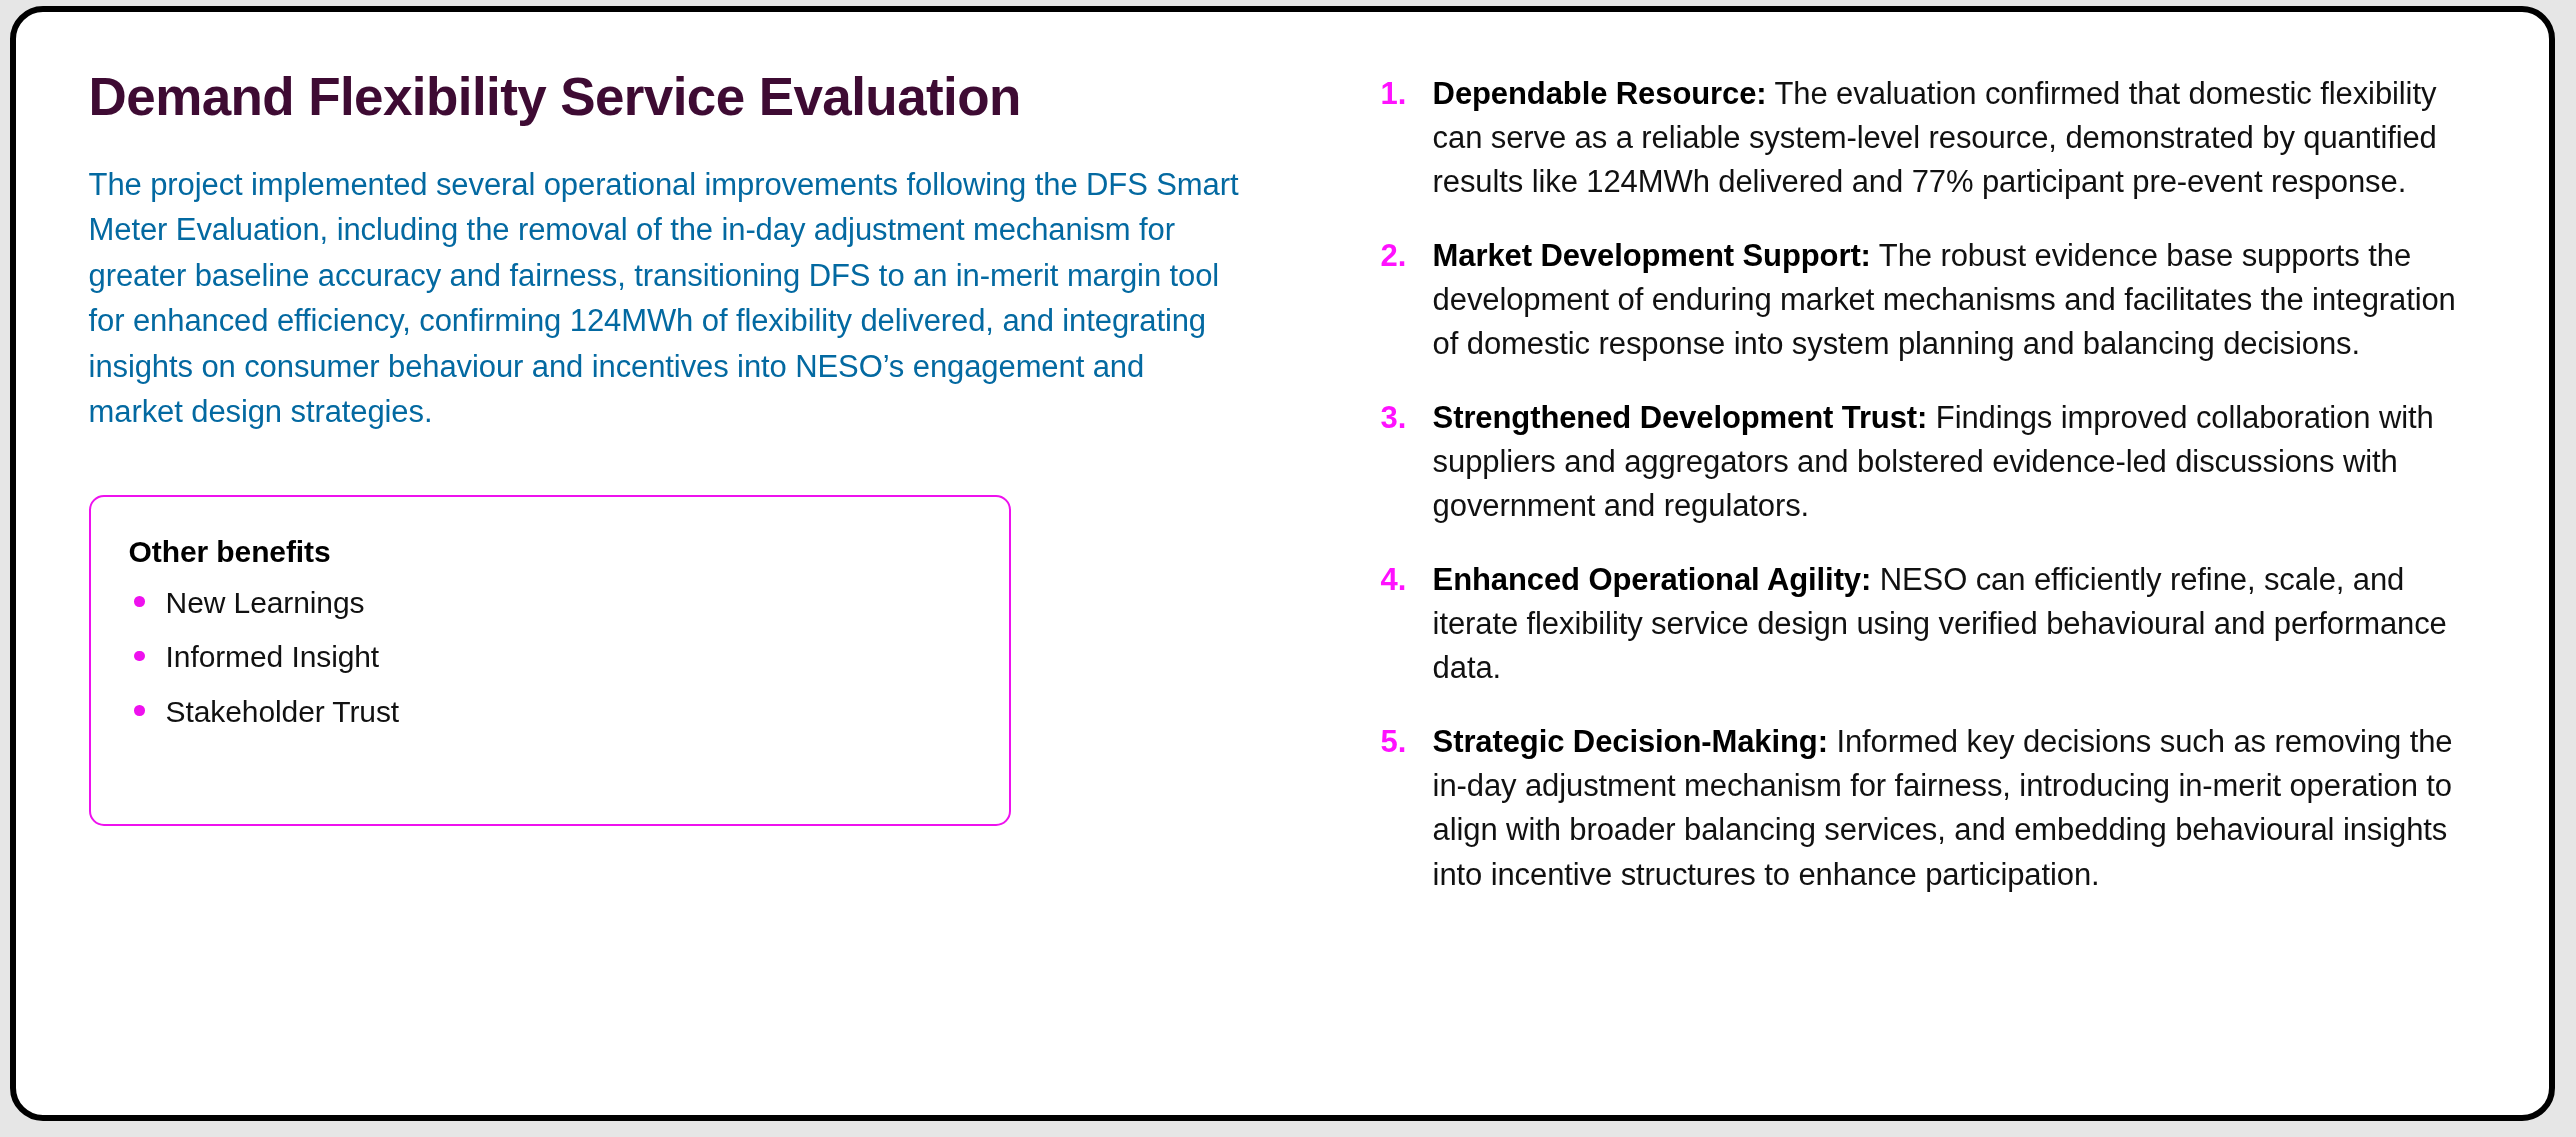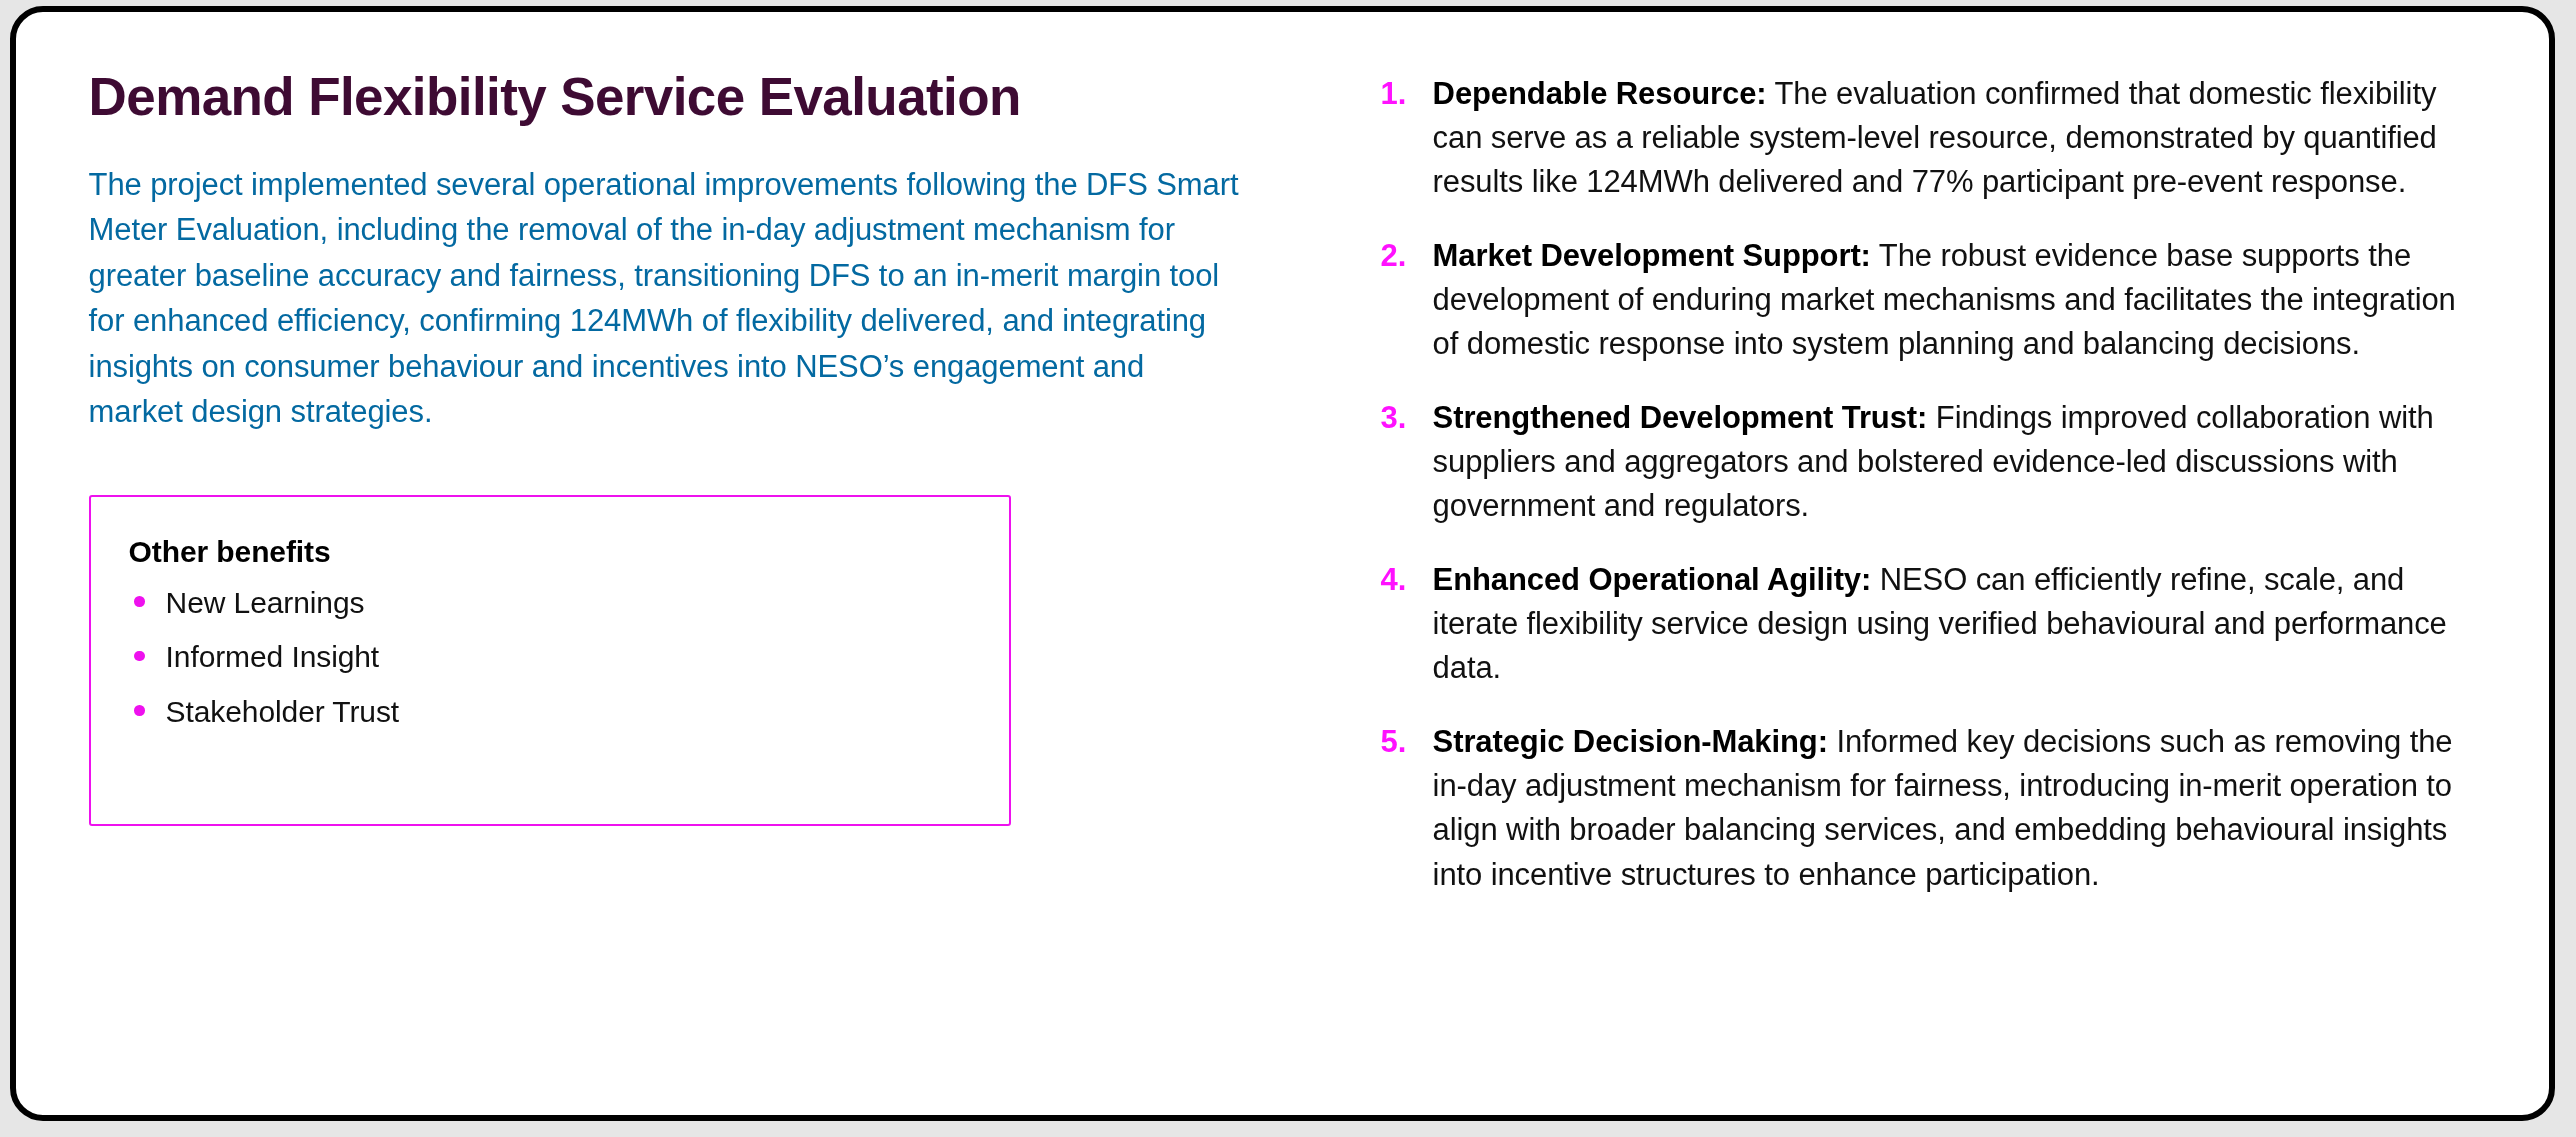--- a/index.html
+++ b/index.html
@@ -61,21 +61,21 @@
     letter-spacing: -0.1px;
     margin: 0;
     width: 1158px;
   }
 
   .benefits-card {
     margin-top: 61px;
     width: 922px;
     height: 331px;
     border: 2.9px solid #ee11ee;
-    border-radius: 3px;
+    border-radius: 15px;
     box-sizing: border-box;
     padding: 38px 0 0 38px;
   }
 
   .benefits-title {
     color: #000000;
     font-size: 30px;
     font-weight: bold;
     letter-spacing: -0.1px;
     margin: 0 0 13.5px 0;

